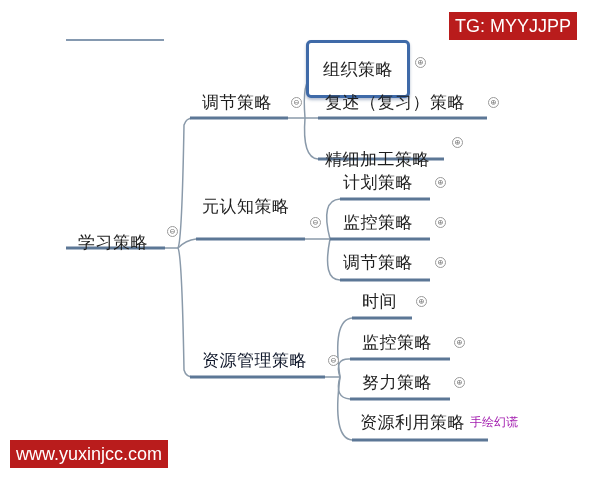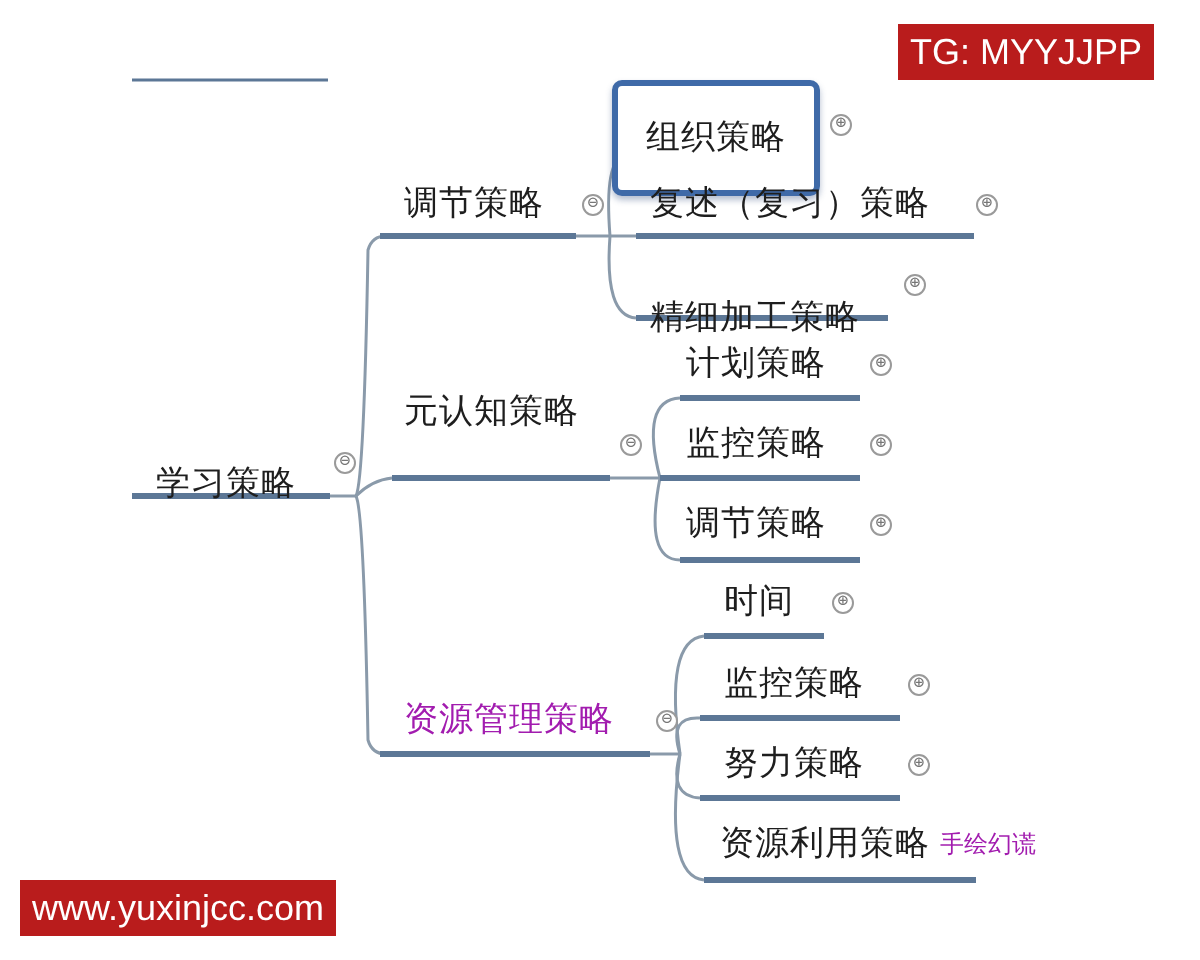--- a/index.html
+++ b/index.html
@@ -10,21 +10,21 @@
     }
     .lines { position: absolute; left: 0; top: 0; width: 600px; height: 480px; }
     .node-label {
       position: absolute;
       font-size: 17px;
       color: #1e1e1e;
       white-space: nowrap;
       line-height: 20px;
       letter-spacing: 0.5px;
     }
-    .node-label.red { color: #a21caf; }
+    .node-label.red { color: #0f172a; }
     .node-label.boxed {
       border: 3px solid #3f6aa8;
       border-radius: 5px;
       padding: 16px 14px;
       box-shadow: 0 2px 3px rgba(40,70,120,0.35);
       background: #fff;
     }
     .toggle {
       position: absolute;
       width: 9px; height: 9px;

